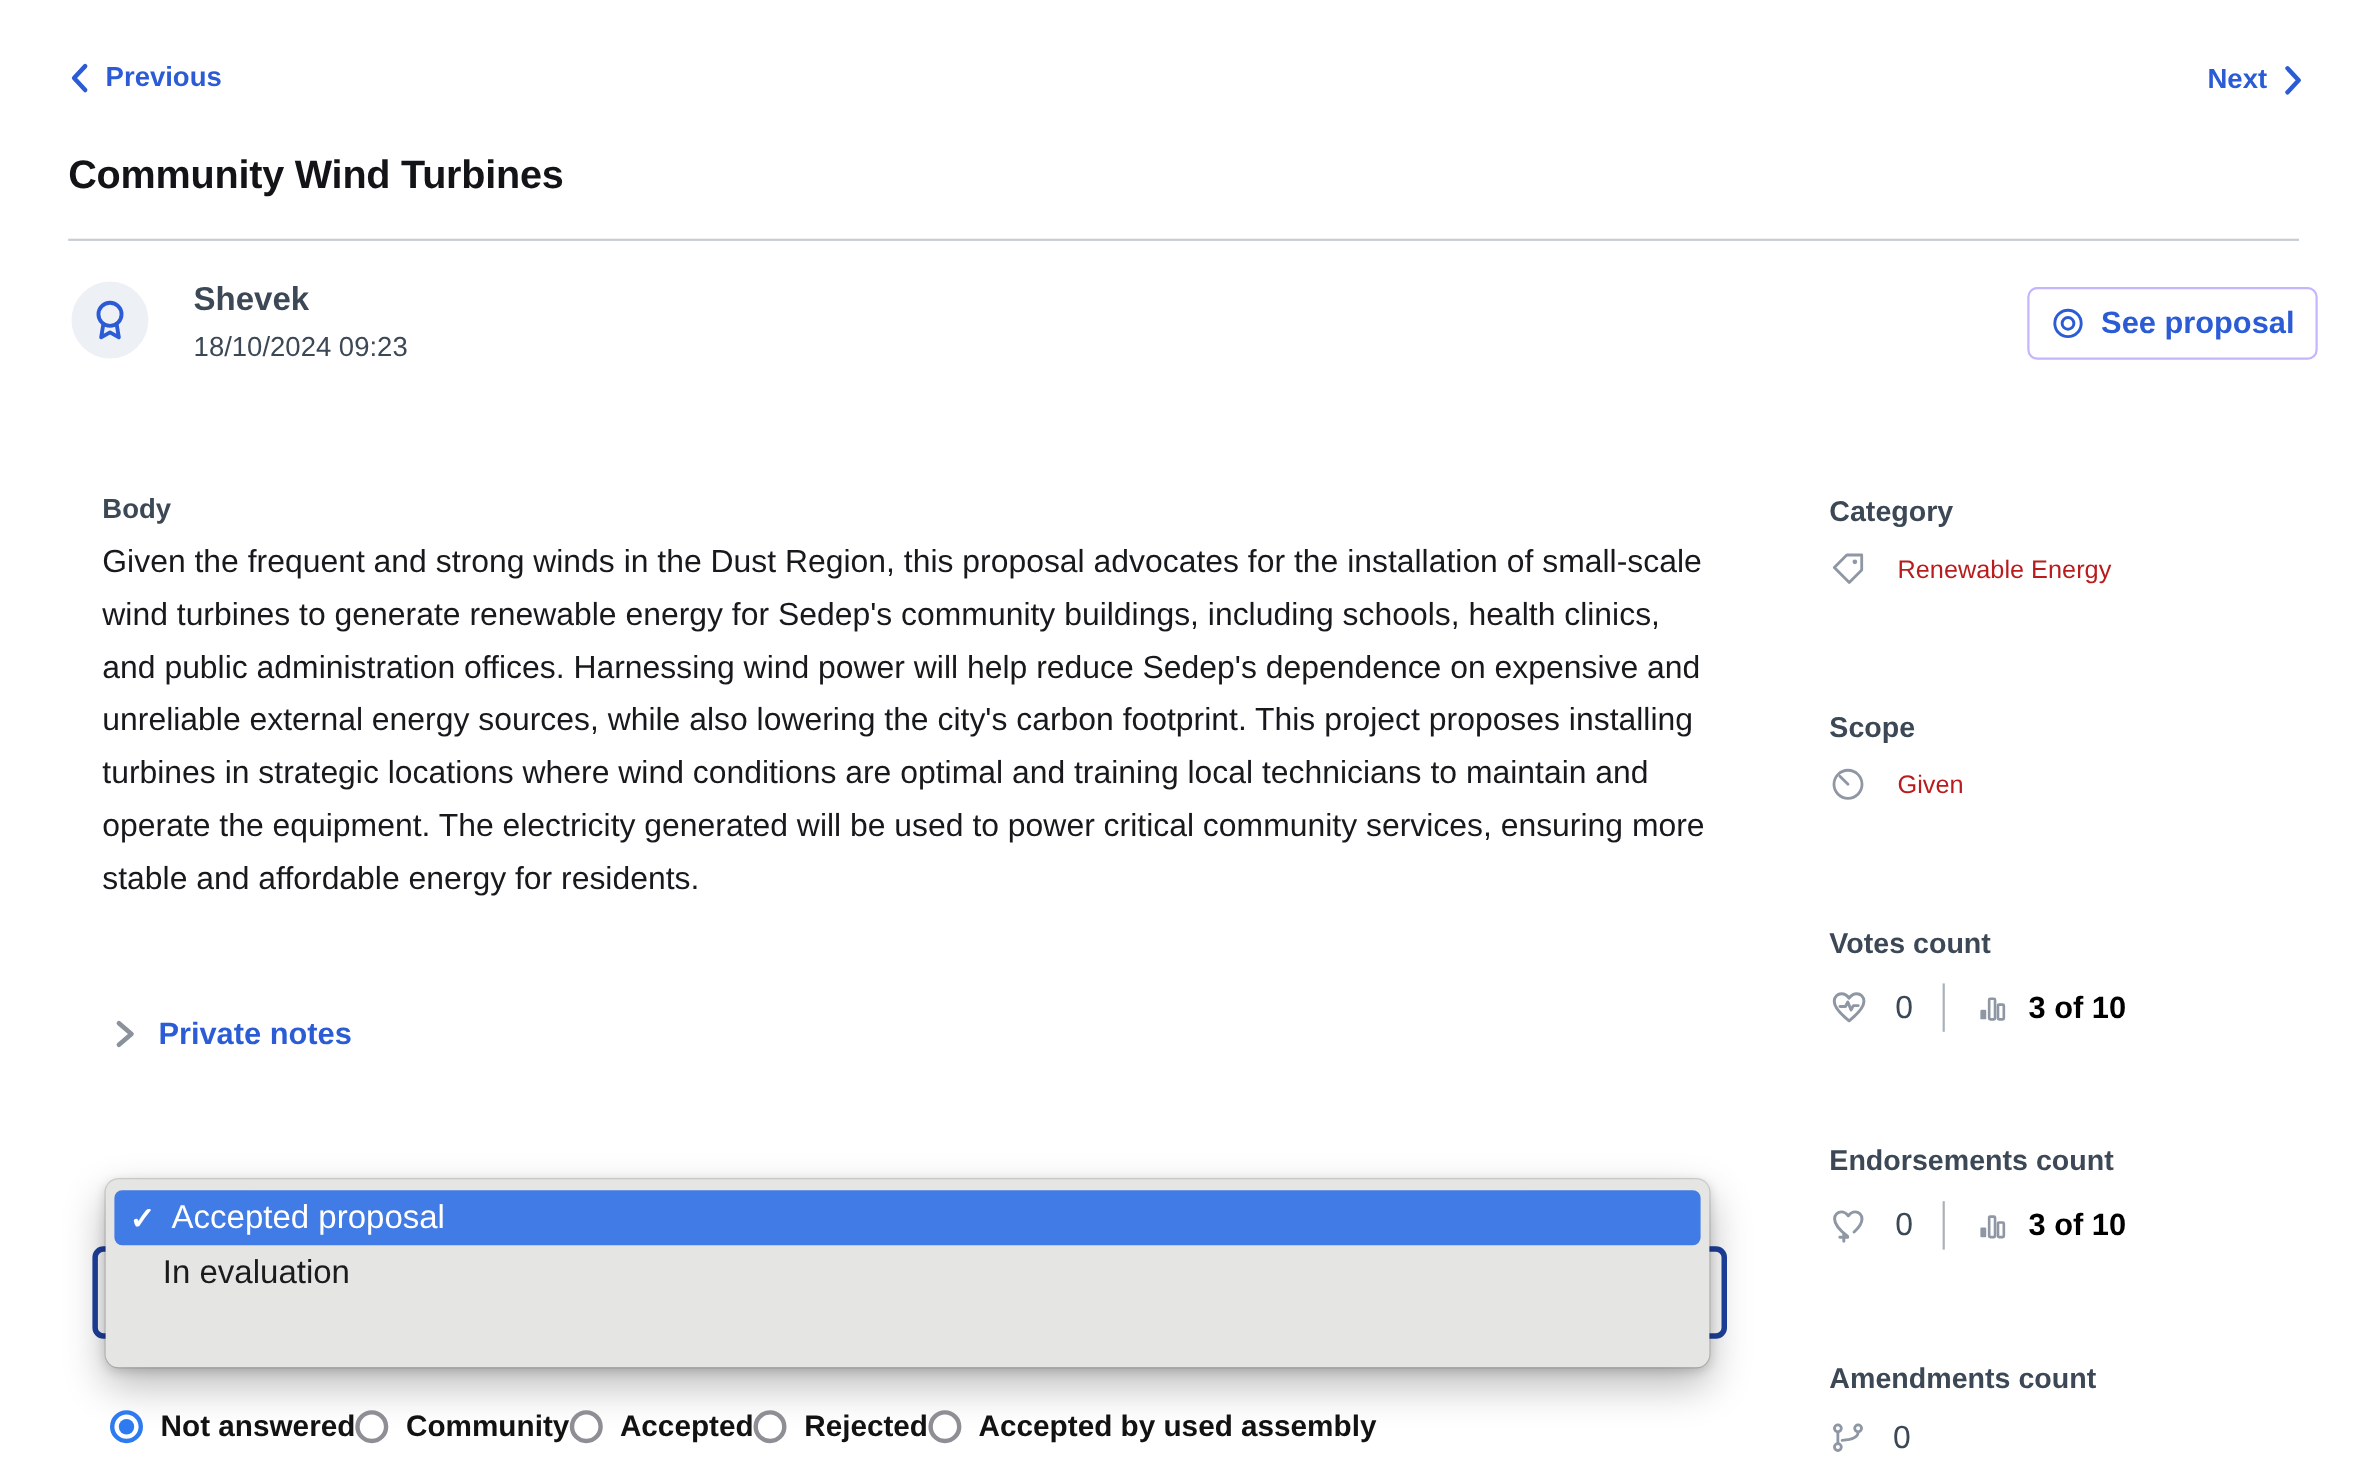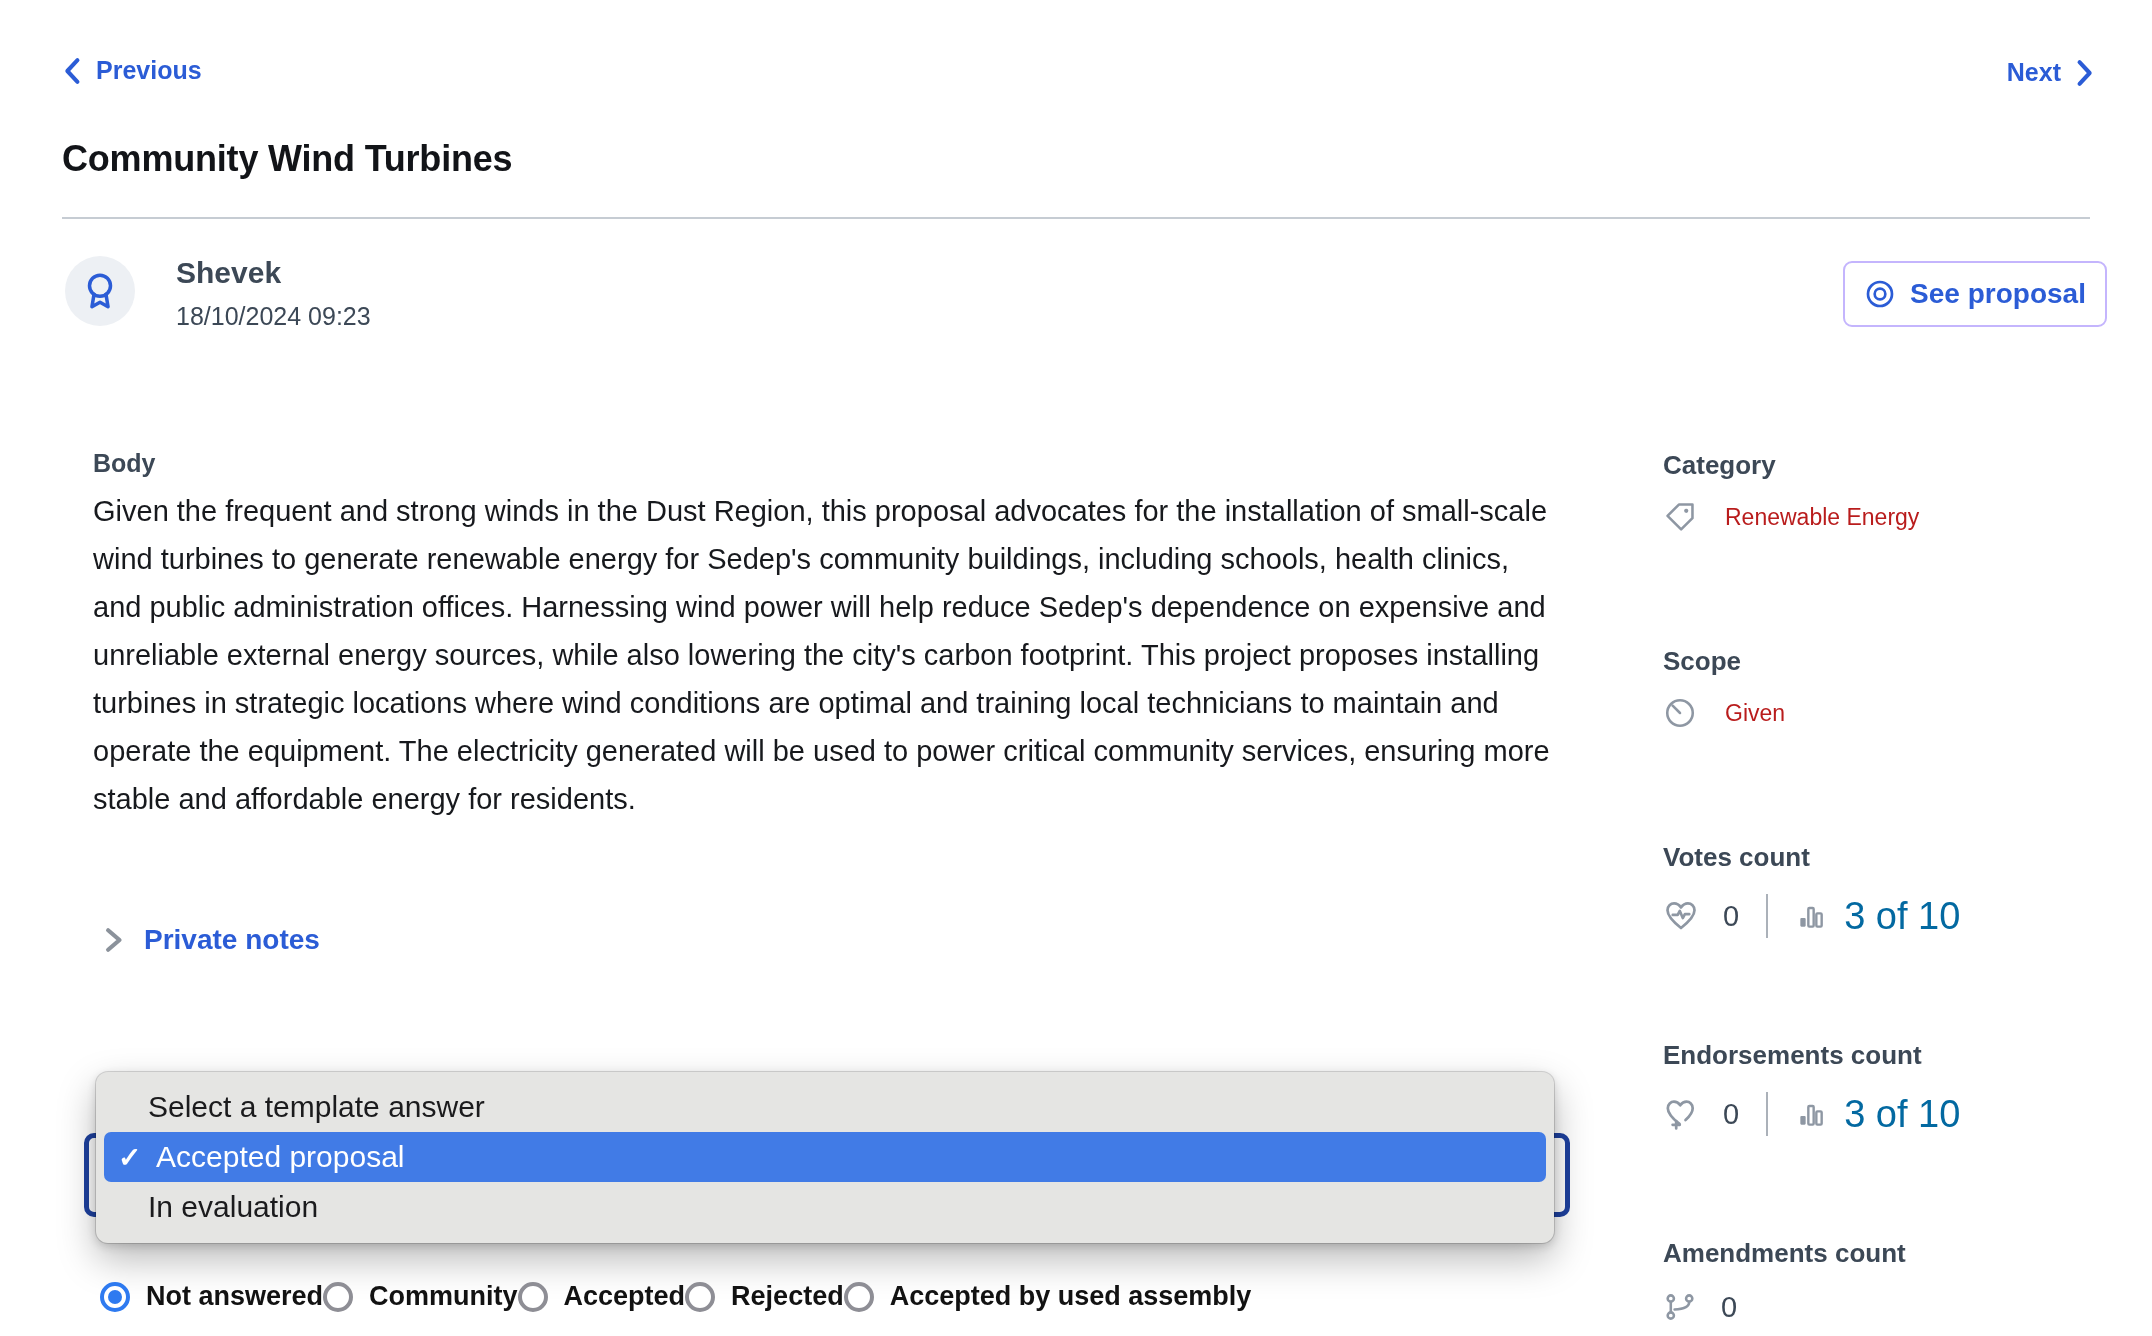--- a/index.html
+++ b/index.html
@@ -68,21 +68,21 @@
   }
   .radio-label { font-size:27px; font-weight:700; color:#121212; }
 
   
   #sidebar { left:1663px; top:450px; width:440px; height:886px; }
   .sb-label { position:absolute; left:0; font-size:26px; font-weight:700; color:#3c4856; }
   .sb-row { position:absolute; left:0; display:flex; align-items:center; }
   .sb-value { font-size:23px; color:#b91c1c; margin-left:28px; }
   .sb-num { font-size:29px; color:#3c4856; margin-left:24px; }
   .sb-divider { width:2px; height:44px; background:#abb1b9; margin:0 27px; }
-  .sb-progress { font-size:38px; color:#0369a1; margin-left:17px; }
+  .sb-progress { font-size:28px; color:#000000; margin-left:17px;font-weight:bold; }
   .icon-gray { color:#8e97a3; display:flex; }
   .icon-blue { color:#2b5cd6; display:flex; }
 </style>
 </head>
 <body>
 
 <div id="canvas">
 
   <a class="abs nav-link" id="nav-prev">
     <span class="chev">
@@ -134,21 +134,20 @@
       <svg width="22" height="26" viewBox="0 0 12 16">
           <polyline points="3 2 10 8 3 14" fill="none" stroke="#8b929b" stroke-width="2.6" stroke-linecap="round" stroke-linejoin="round"></polyline>
         </svg>
     </span>
     <span class="label">Private notes</span>
   </div>
 
   <div class="abs" id="answer-select"></div>
 
   <div class="abs" id="template-dropdown">
-    <div class="dd-option">Select a template answer</div>
     <div class="dd-option selected">
       <span class="dd-check">✓</span>
       <span>Accepted proposal</span>
     </div>
     <div class="dd-option">In evaluation</div>
   </div>
 
   <div class="abs" id="answer-radios">
     <div class="radio-item selected">
       <span class="radio-circle"></span>

